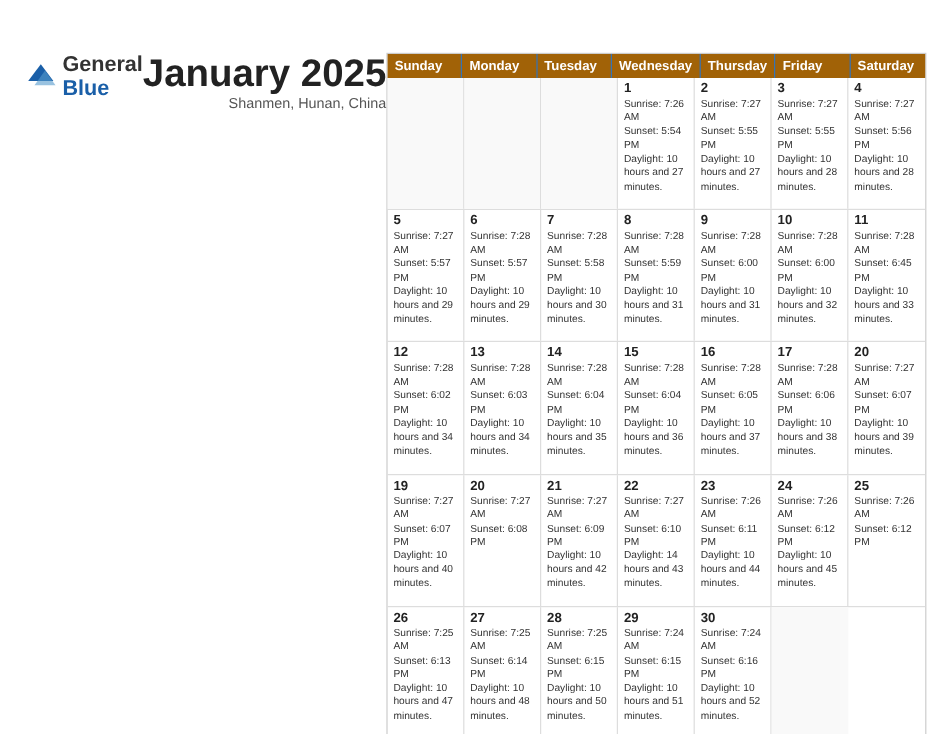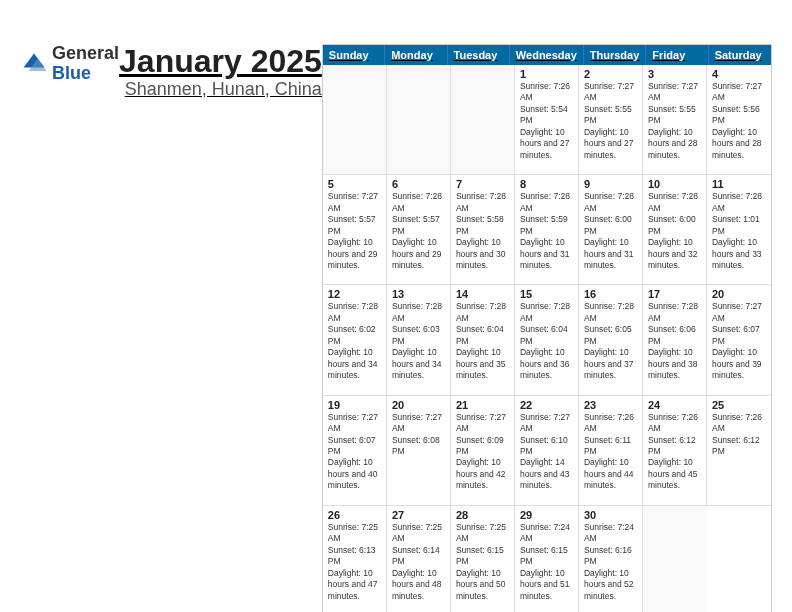--- a/index.html
+++ b/index.html
@@ -35,43 +35,41 @@
       line-height: 1.1;
     }
     .logo-general { color: #333; }
     .logo-blue { color: #1a5fa8; }
     .logo-icon {
       width: 28px;
       height: 28px;
     }
     .title-block {
       text-align: right;
-      text-decoration: underline;
     }
     .month-title {
       font-size: 32px;
       font-weight: bold;
       color: #222;
       line-height: 1.1;
     }
     .subtitle {
-      font-size: 18px;
+      font-size: 12px;
       color: #555;
     }
     .calendar {
       flex: 1;
       display: flex;
       flex-direction: column;
       border: 1px solid #ccc;
     }
     .calendar-header {
       display: grid;
       grid-template-columns: repeat(7, 1fr);
-      background: #0369a1;
-      text-decoration: underline;
+      background: #a16207;
     }
     .cal-header-cell {
       color: #fff;
       font-size: 11px;
       font-weight: bold;
       padding: 4px 6px;
       text-align: left;
       border-right: 1px solid #3373b8;
     }
     .cal-header-cell:last-child { border-right: none; }
@@ -203,21 +201,21 @@
       </div>
           <div class="cal-cell">
         <div class="day-num">10</div>
         <div class="cell-text">Sunrise: 7:28 AM</div>
         <div class="cell-text">Sunset: 6:00 PM</div>
         <div class="cell-text">Daylight: 10 hours and 32 minutes.</div>
       </div>
           <div class="cal-cell">
         <div class="day-num">11</div>
         <div class="cell-text">Sunrise: 7:28 AM</div>
-        <div class="cell-text">Sunset: 1:01 PM</div>
+        <div class="cell-text">Sunset: 6:45 PM</div>
         <div class="cell-text">Daylight: 10 hours and 33 minutes.</div>
       </div>
         </div>
         <div class="cal-row">
           <div class="cal-cell">
         <div class="day-num">12</div>
         <div class="cell-text">Sunrise: 7:28 AM</div>
         <div class="cell-text">Sunset: 6:02 PM</div>
         <div class="cell-text">Daylight: 10 hours and 34 minutes.</div>
       </div>

